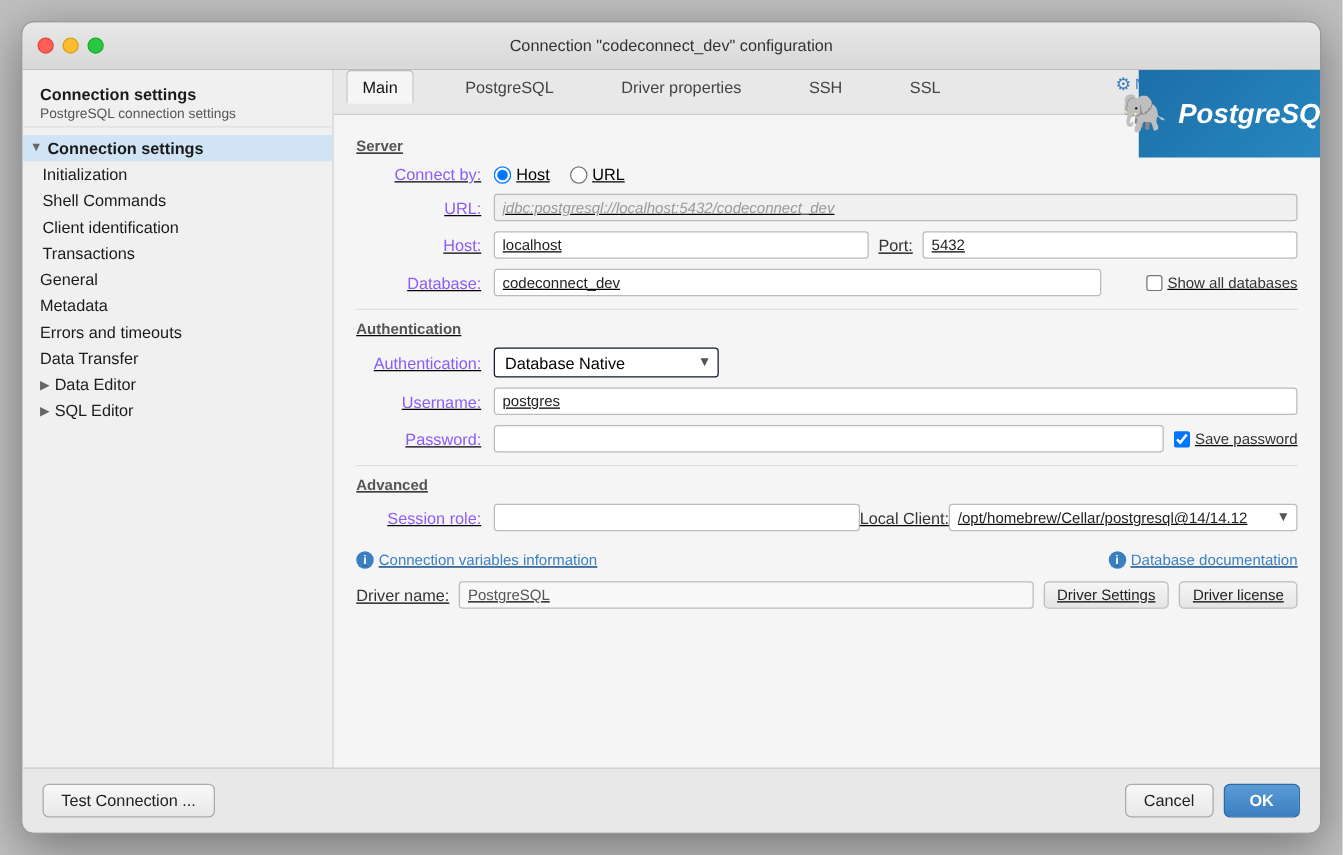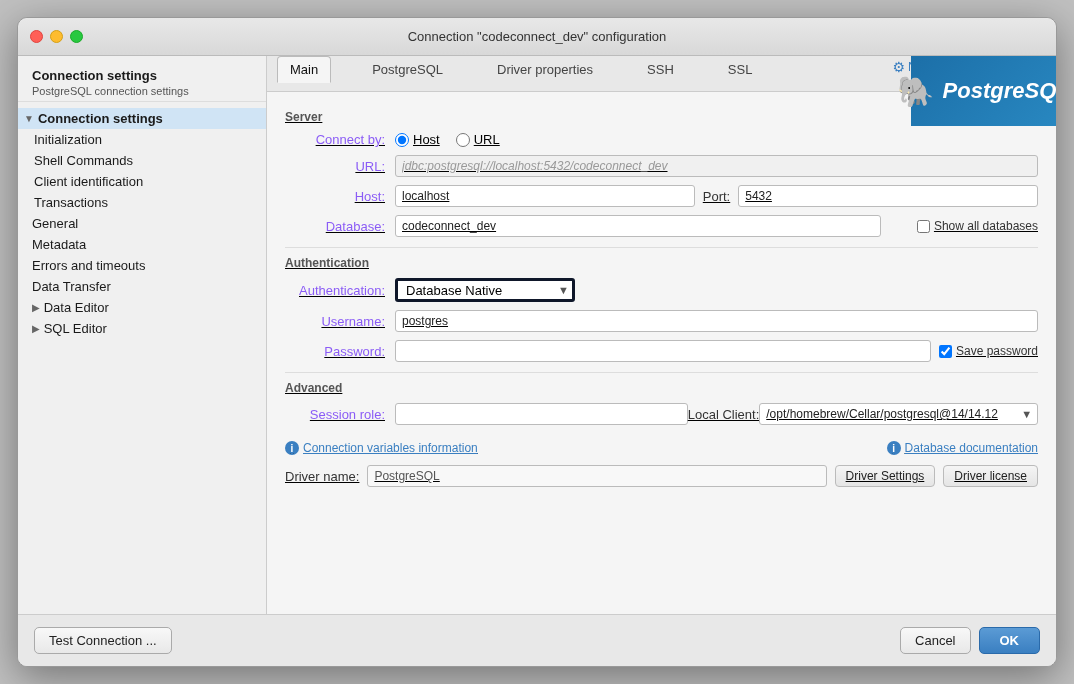--- a/index.html
+++ b/index.html
@@ -244,21 +244,21 @@
       white-space: nowrap;
     }
     .auth-select-wrapper {
       position: relative;
       display: inline-block;
     }
     .auth-select {
       height: 24px;
       padding: 2px 24px 2px 8px;
       font-size: 13px;
-      border: 3px solid #0f172a;
+      border: 1px solid #0f172a;
       border-radius: 3px;
       background: white;
       appearance: none;
       cursor: pointer;
       min-width: 180px;
     }
     .auth-select-arrow {
       position: absolute;
       right: 6px;
       top: 50%;

